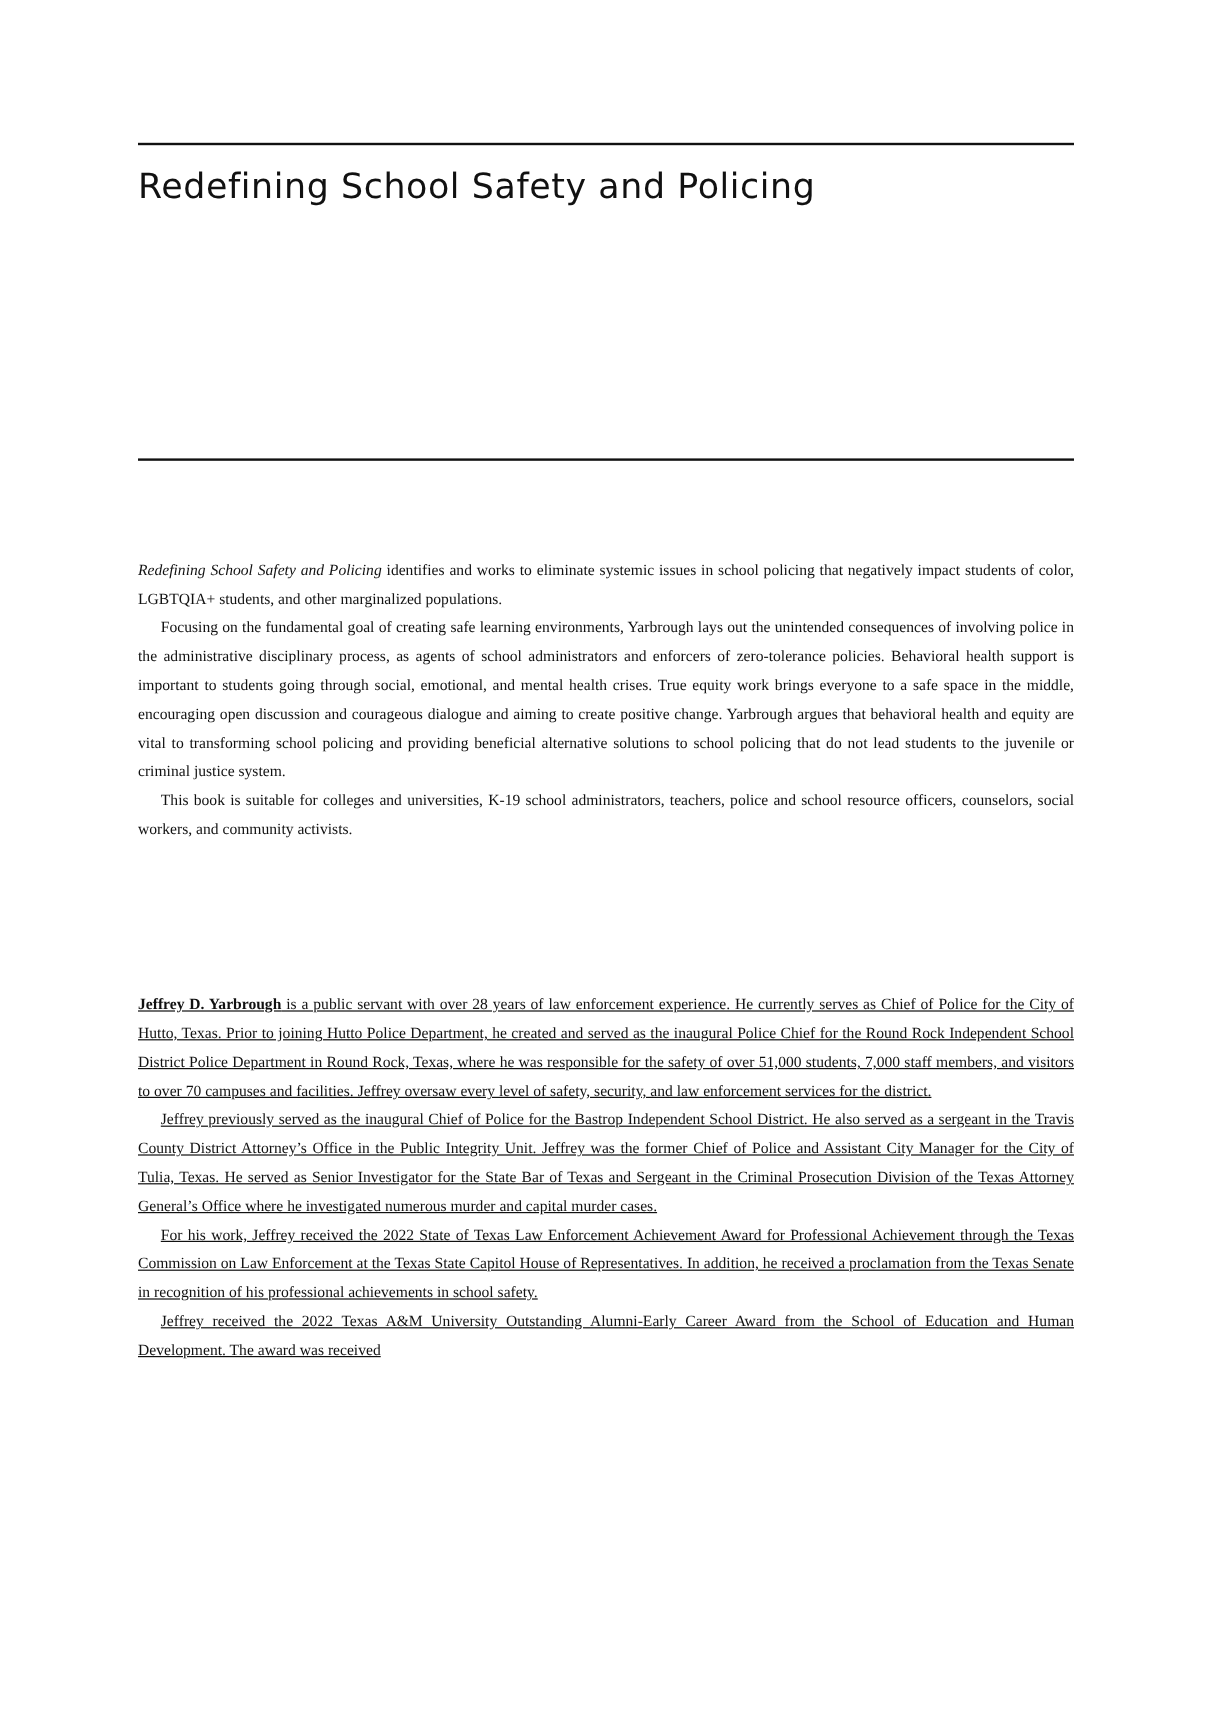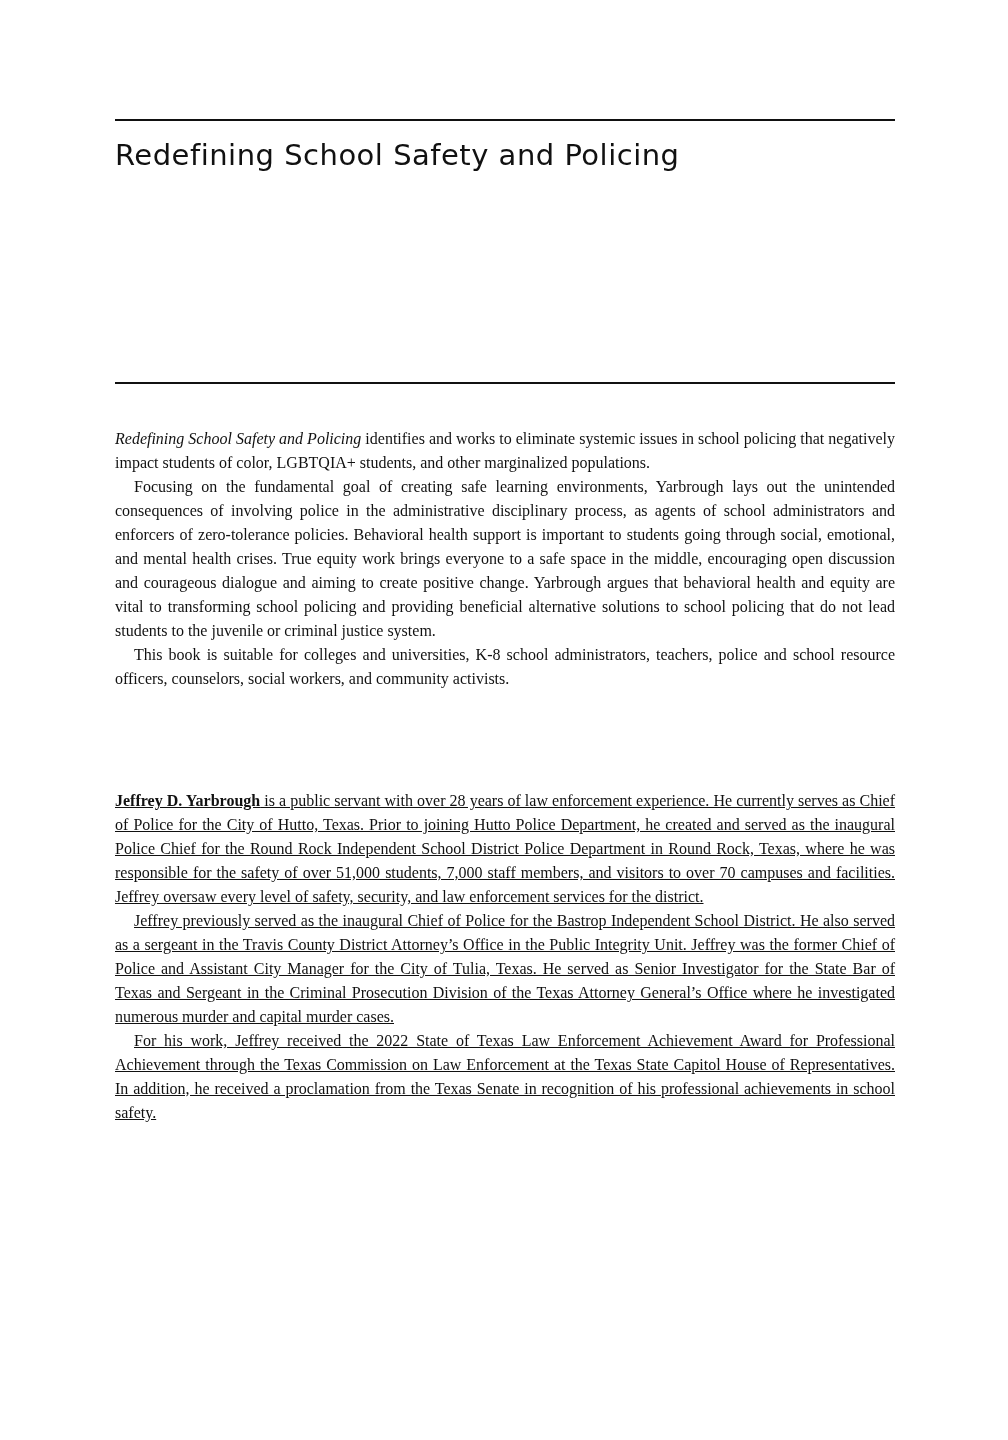--- a/index.html
+++ b/index.html
@@ -7,40 +7,41 @@
     .rule { position: absolute; left: 115px; width: 780px; height: 2px; background: #111; }
     .rule-top { top: 119px; }
     .rule-bottom { top: 382px; }
     .title {
       position: absolute; left: 115px; top: 138px;
       font-family: "DejaVu Sans", sans-serif; font-size: 29px; font-weight: normal;
       letter-spacing: 0.5px; margin: 0; color: #111;
     }
     .body-text {
       position: absolute; left: 115px; width: 780px;
-      font-family: "Liberation Serif", serif; font-size: 16px; line-height: 24px;
-      text-align: justify; color: #111;
+      font-family: "Liberation Serif", serif; font-size: 13px; line-height: 24px;
+      text-align: justify; color: #111; margin-top: 36px;
     }
     .blurb { top: 427px; }
     .bio { top: 789px; text-decoration: underline; }
     .body-text p { margin: 0; }
     .body-text p.indent { text-indent: 19px; }
     .body-text .ital { font-style: italic; }
     .body-text .bold { font-weight: bold; }
   </style>
 </head>
 <body>
 
 <div class="rule rule-top"></div>
 <h1 class="title">Redefining School Safety and Policing</h1>
 <div class="rule rule-bottom"></div>
 
 <div class="body-text blurb">
   <p><span class="ital">Redefining School Safety and Policing</span><span> identifies and works to eliminate systemic issues in school policing that negatively impact students of color, LGBTQIA+ students, and other marginalized populations.</span></p>
   <p class="indent">Focusing on the fundamental goal of creating safe learning environments, Yarbrough lays out the unintended consequences of involving police in the administrative disciplinary process, as agents of school administrators and enforcers of zero-tolerance policies. Behavioral health support is important to students going through social, emotional, and mental health crises. True equity work brings everyone to a safe space in the middle, encouraging open discussion and courageous dialogue and aiming to create positive change. Yarbrough argues that behavioral health and equity are vital to transforming school policing and providing beneficial alternative solutions to school policing that do not lead students to the juvenile or criminal justice system.</p>
-  <p class="indent">This book is suitable for colleges and universities, K-8 school administrators, teachers, police and school resource officers, counselors, social workers, and community activists.</p>
+  <p class="indent">This book is suitable for colleges and universities, K-19 school administrators, teachers, police and school resource officers, counselors, social workers, and community activists.</p>
 </div>
 
 <div class="body-text bio">
   <p><span class="bold">Jeffrey D. Yarbrough</span><span> is a public servant with over 28 years of law enforcement experience. He currently serves as Chief of Police for the City of Hutto, Texas. Prior to joining Hutto Police Department, he created and served as the inaugural Police Chief for the Round Rock Independent School District Police Department in Round Rock, Texas, where he was responsible for the safety of over 51,000 students, 7,000 staff members, and visitors to over 70 campuses and facilities. Jeffrey oversaw every level of safety, security, and law enforcement services for the district.</span></p>
   <p class="indent">Jeffrey previously served as the inaugural Chief of Police for the Bastrop Independent School District. He also served as a sergeant in the Travis County District Attorney’s Office in the Public Integrity Unit. Jeffrey was the former Chief of Police and Assistant City Manager for the City of Tulia, Texas. He served as Senior Investigator for the State Bar of Texas and Sergeant in the Criminal Prosecution Division of the Texas Attorney General’s Office where he investigated numerous murder and capital murder cases.</p>
   <p class="indent">For his work, Jeffrey received the 2022 State of Texas Law Enforcement Achievement Award for Professional Achievement through the Texas Commission on Law Enforcement at the Texas State Capitol House of Representatives. In addition, he received a proclamation from the Texas Senate in recognition of his professional achievements in school safety.</p>
+  <p class="indent">Jeffrey received the 2022 Texas A&amp;M University Outstanding Alumni-Early Career Award from the School of Education and Human Development. The award was received</p>
 </div>
 
 </body></html>

